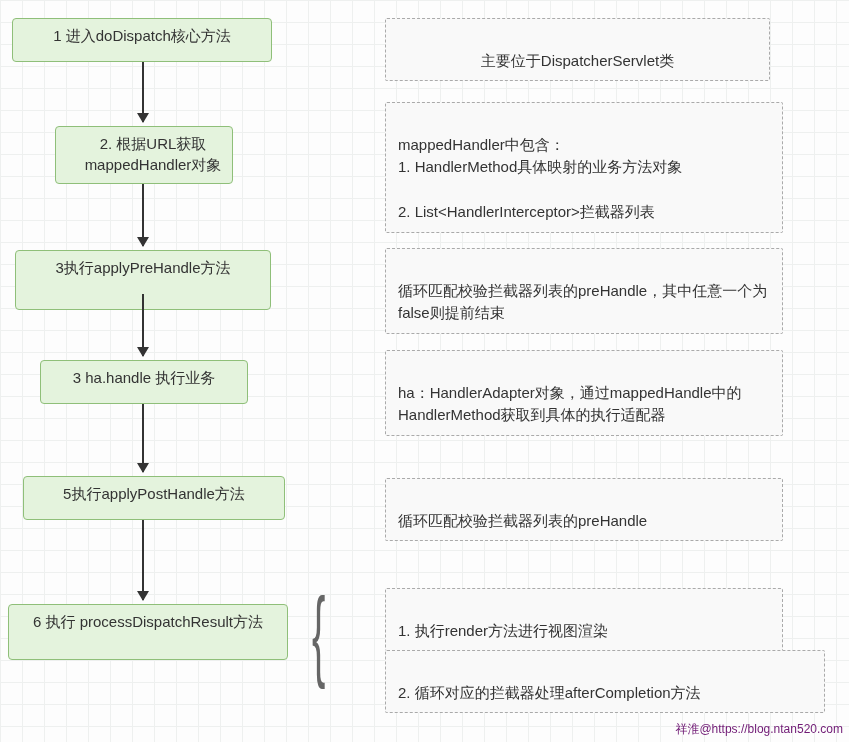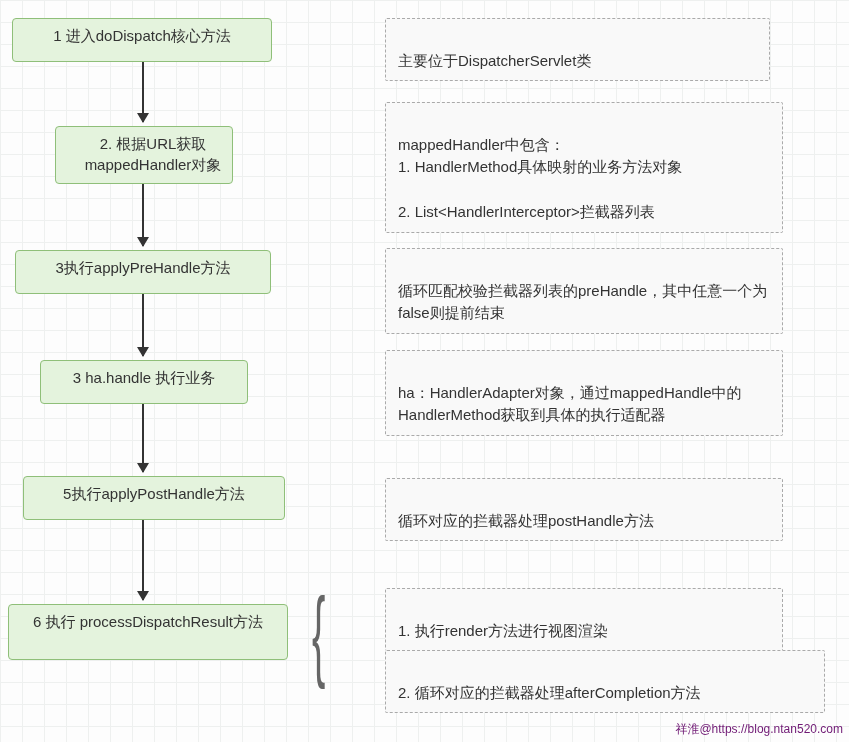--- a/index.html
+++ b/index.html
@@ -67,58 +67,58 @@
     font-size: 12px;
     color: #701a75;
   }
 </style>
 </head>
 <body>
 
 <div class="flow-box" style="left:12px; top:18px; width:260px; height:44px;">
   <span>1 进入doDispatch核心方法</span>
 </div>
-<div class="note-box" style="left:385px; top:18px; width:385px;">
+<div class="note-box" style="left:385px; top:18px; width:385px;text-align:center;">
   <span>主要位于DispatcherServlet类</span>
 </div>
 <div class="arrow" style="left:142px; top:62px; height:60px;"></div>
 
 <div class="flow-box" style="left:55px; top:126px; width:178px; height:58px;padding-left:28px;">
   <span>2. 根据URL获取
 mappedHandler对象</span>
 </div>
 <div class="note-box" style="left:385px; top:102px; width:398px;">
   <span>mappedHandler中包含：
 1. HandlerMethod具体映射的业务方法对象
 
 2. List&lt;HandlerInterceptor&gt;拦截器列表</span>
 </div>
 <div class="arrow" style="left:142px; top:184px; height:62px;"></div>
 
-<div class="flow-box" style="left:15px; top:250px; width:256px; height:44px;">
+<div class="flow-box" style="left:15px; top:250px; width:256px; height:60px;">
   <span>3执行applyPreHandle方法</span>
 </div>
 <div class="note-box" style="left:385px; top:248px; width:398px;">
   <span>循环匹配校验拦截器列表的preHandle，其中任意一个为false则提前结束</span>
 </div>
 <div class="arrow" style="left:142px; top:294px; height:62px;"></div>
 
 <div class="flow-box" style="left:40px; top:360px; width:208px; height:44px;">
   <span>3 ha.handle 执行业务</span>
 </div>
 <div class="note-box" style="left:385px; top:350px; width:398px;">
   <span>ha：HandlerAdapter对象，通过mappedHandle中的HandlerMethod获取到具体的执行适配器</span>
 </div>
 <div class="arrow" style="left:142px; top:404px; height:68px;"></div>
 
 <div class="flow-box" style="left:23px; top:476px; width:262px; height:44px;">
   <span>5执行applyPostHandle方法</span>
 </div>
 <div class="note-box" style="left:385px; top:478px; width:398px;">
-  <span>循环对应的拦截器处理postHandle方法</span>
+  <span>循环匹配校验拦截器列表的preHandle</span>
 </div>
 <div class="arrow" style="left:142px; top:520px; height:80px;"></div>
 
 <div class="flow-box" style="left:8px; top:604px; width:280px; height:56px;">
   <span>6 执行
 processDispatchResult方法</span>
 </div>
 
 <div class="brace" style="left:302px; top:583px;">{</div>
 

